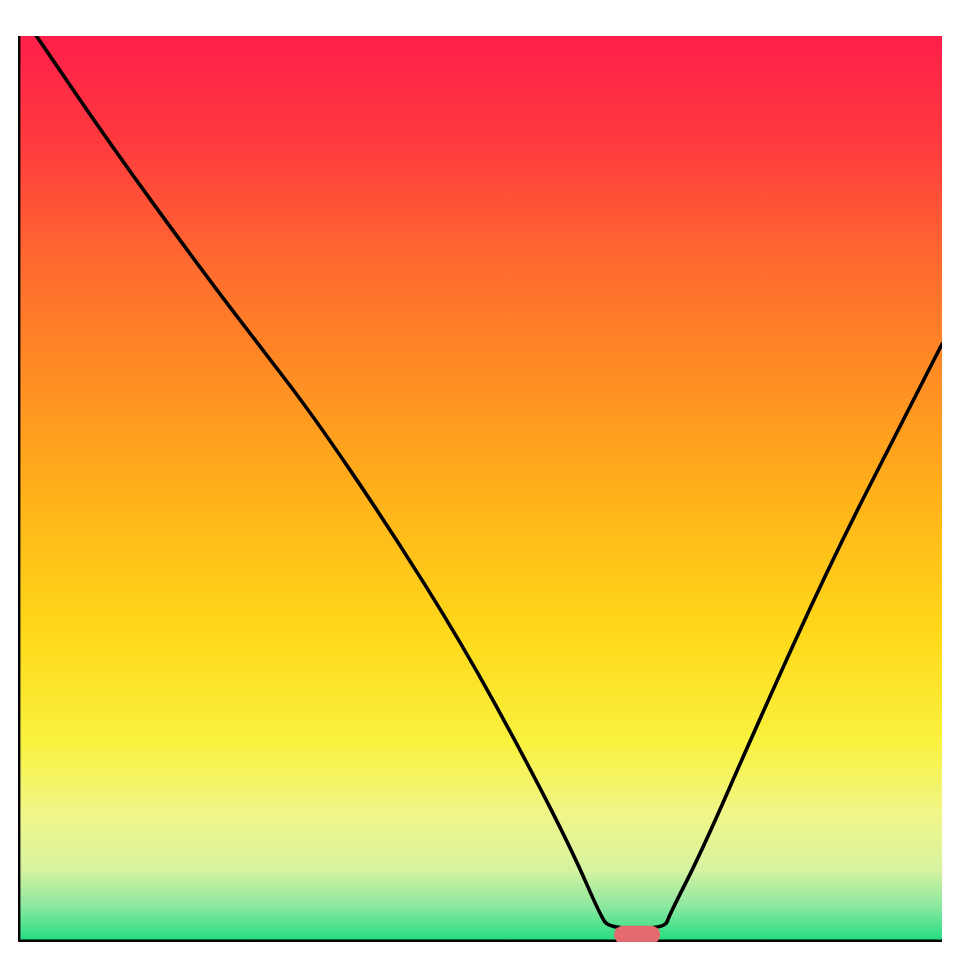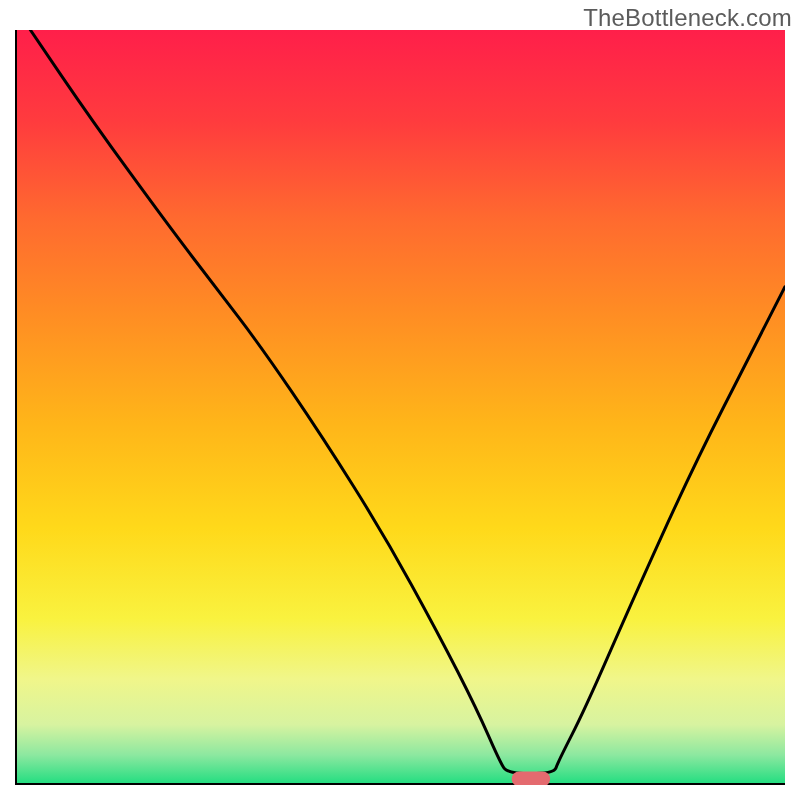--- a/index.html
+++ b/index.html
@@ -31,21 +31,20 @@
     top: 30px;
     right: 15px;
     bottom: 15px;
   }
   svg { display: block; }
 </style>
 </head>
 <body>
 
 <div class="frame">
-  <div class="watermark">TheBottleneck.com</div>
   <div class="chart">
     <svg id="svg" viewBox="0 0 770 755" width="770" height="755" preserveAspectRatio="none">
         <defs>
           <linearGradient id="bg-grad" x1="0" y1="0" x2="0" y2="1">
             <stop offset="0%" stop-color="#ff1f4a"></stop>
             <stop offset="12%" stop-color="#ff3b3e"></stop>
             <stop offset="25%" stop-color="#ff6a2f"></stop>
             <stop offset="38%" stop-color="#ff8e23"></stop>
             <stop offset="52%" stop-color="#ffb519"></stop>
             <stop offset="66%" stop-color="#ffd91a"></stop>

